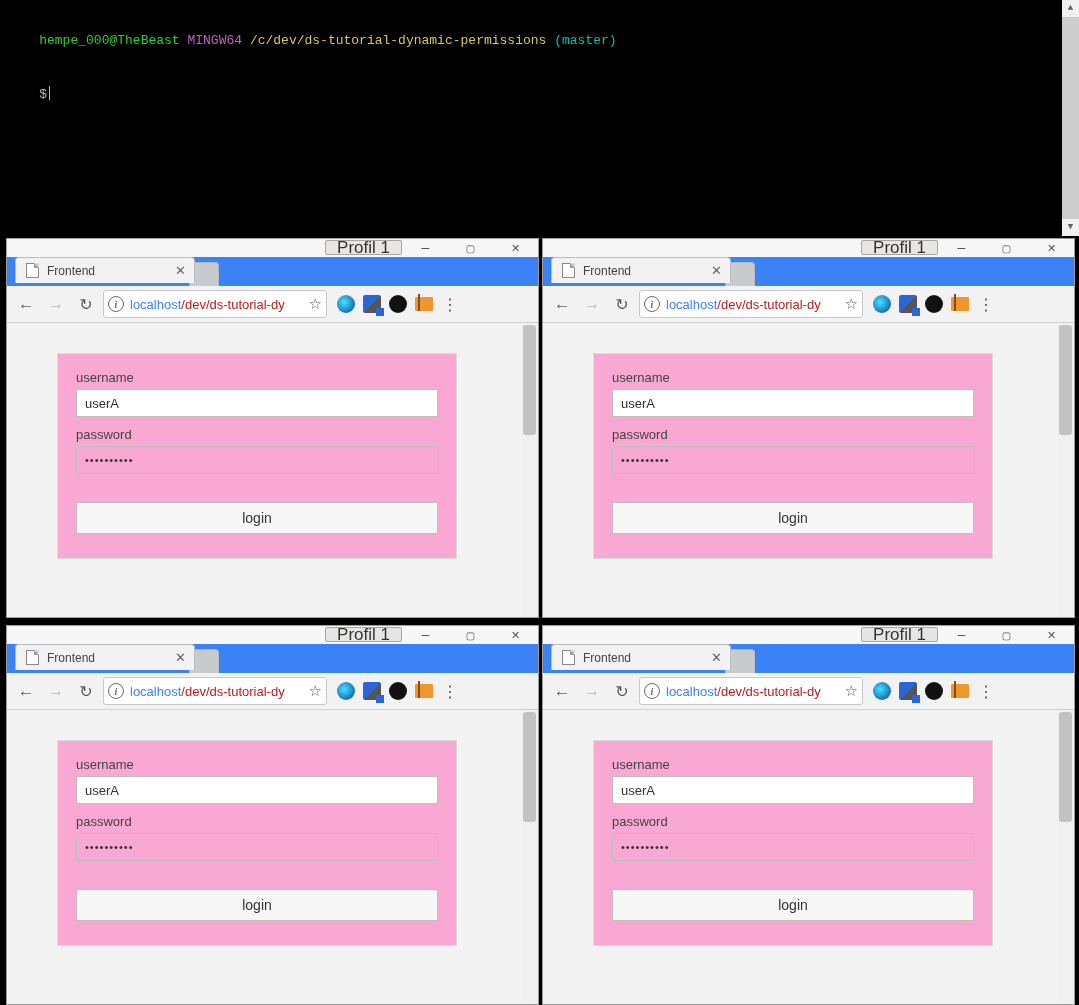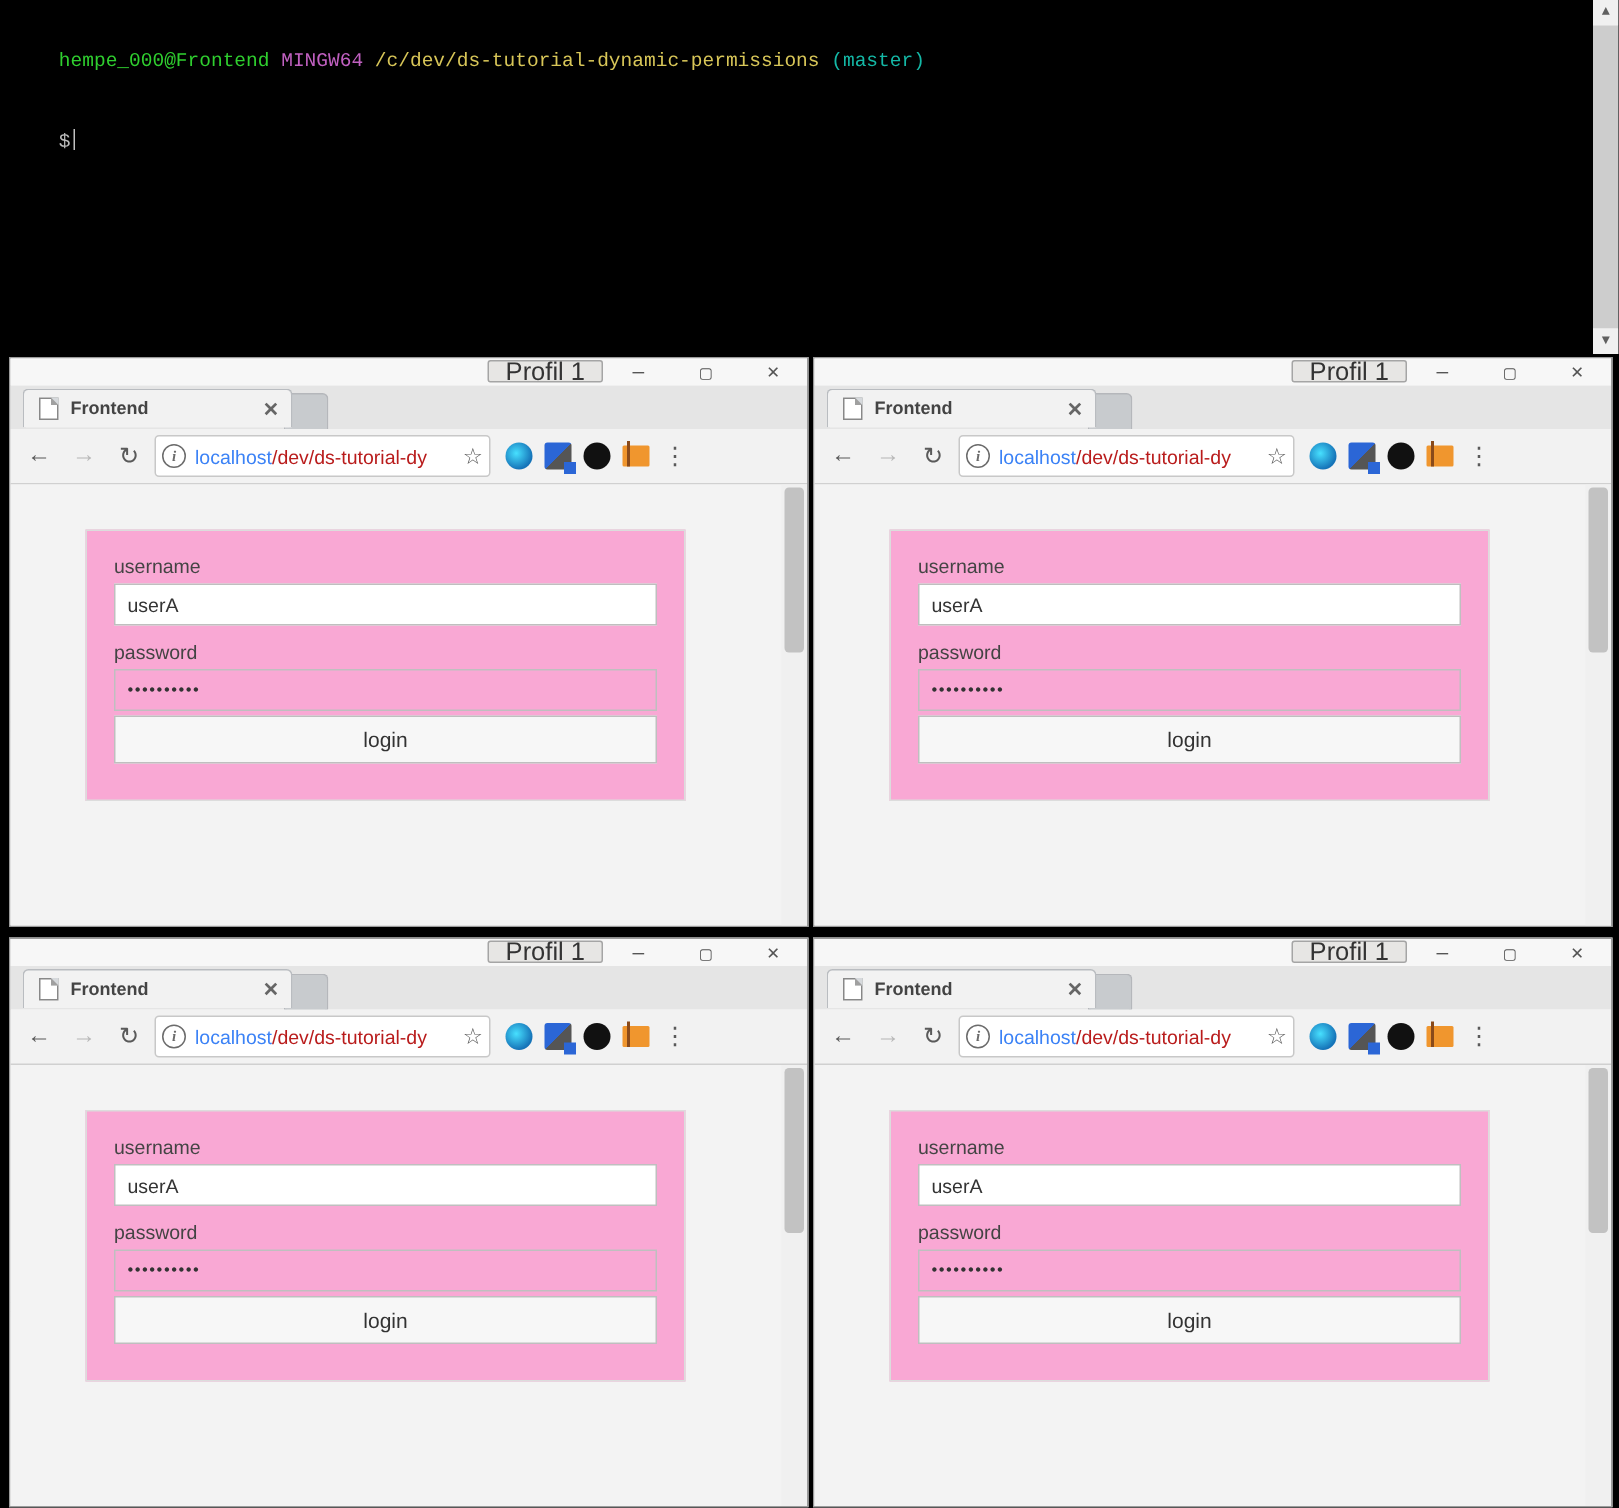--- a/index.html
+++ b/index.html
@@ -119,26 +119,25 @@
     font-size: 12px;
     color: #555;
     font-family: "Segoe UI Symbol", sans-serif;
   }
   .win-btn.min::after  { content:"–"; font-size:14px; position:relative; top:-1px;}
   .win-btn.max::after  { content:"▢"; font-size:10px; }
   .win-btn.close::after{ content:"✕"; font-size:11px; }
 
   .tabstrip {
     height: 29px;
-    background: #e5e5e5;
+    background: #3b82f6;
     display: flex;
-    align-items: center;
+    align-items: flex-start;
     padding-left: 8px;
     position: relative;
-    font-weight: bold;
   }
   .tab {
     height: 26px;
     min-width: 180px;
     background: #f2f2f2;
     border-radius: 4px 4px 0 0;
     display: flex;
     align-items: center;
     padding: 0 10px;
     font-size: 12px;
@@ -281,34 +280,34 @@
     color:#333;
     padding-top:7px;
     height:28px;
     border:1px solid #bfbfbf;
     padding-left:8px;
     overflow:hidden;
   }
   .login-btn{
     width:100%;
     height:32px;
-    margin-top:3px;
+    margin-top:28px;
     border:1px solid #bfbfbf;
     background:#f7f7f7;
     font-size:14px;
     color:#333;
     font-family:inherit;
   }
 </style>
 </head>
 <body>
 
 <div class="terminal">
   <div class="line">
-    <span class="t-green">hempe_000@Frontend</span><span> </span><span class="t-purple">MINGW64</span><span> </span><span class="t-yellow">/c/dev/ds-tutorial-dynamic-permissions</span><span> </span><span class="t-cyan">(master)</span>
+    <span class="t-green">hempe_000@TheBeast</span><span> </span><span class="t-purple">MINGW64</span><span> </span><span class="t-yellow">/c/dev/ds-tutorial-dynamic-permissions</span><span> </span><span class="t-cyan">(master)</span>
   </div>
   <div class="line">
     <span class="t-gray">$</span><span class="t-cursor"></span>
   </div>
   <div class="vscroll">
     <div class="up">▲</div>
     <div class="thumb"></div>
     <div class="down">▼</div>
   </div>
 </div>

